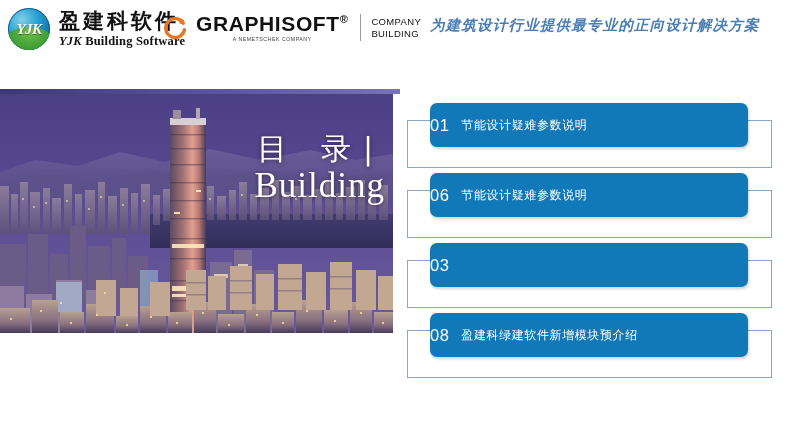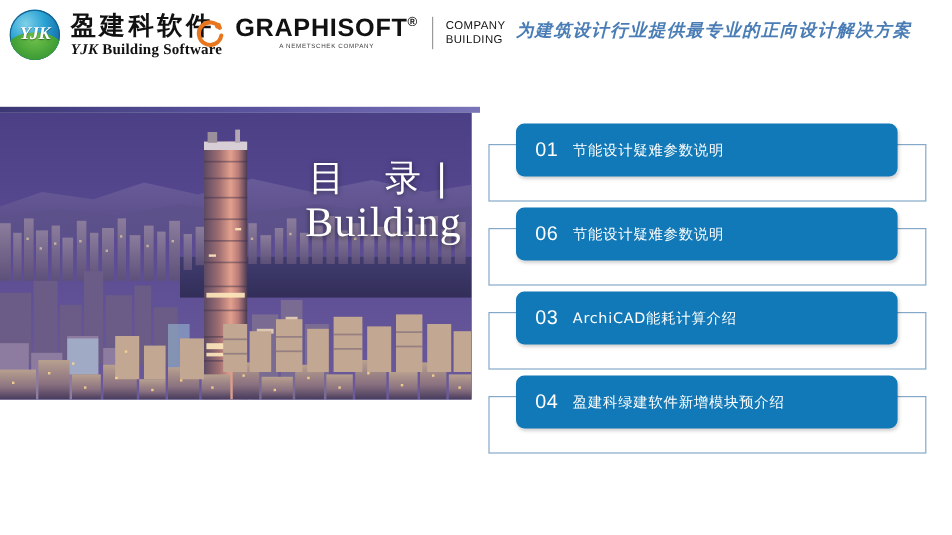--- a/index.html
+++ b/index.html
@@ -216,21 +216,20 @@
   .toc-chip {
     position: absolute;
     left: 23px; top: 0;
     width: 318px; height: 44px;
     background: #1179b7;
     border-radius: 7px;
     box-shadow: 1px 2px 3px rgba(0,0,0,.18);
     display: flex;
     align-items: center;
     box-sizing: border-box;
-    padding-left: 16px;
   }
   .toc-index {
     font-family: "Liberation Sans", sans-serif;
     font-size: 16.5px;
     color: #ffffff;
     letter-spacing: .5px;
     flex: 0 0 auto;
   }
   .toc-label {
     margin-left: 12px;
@@ -516,25 +515,24 @@
     <div class="toc-chip">
       <span class="toc-index">06</span>
       <span class="toc-label">节能设计疑难参数说明</span>
     </div>
   </div>
 
   <div class="toc-item">
     <div class="toc-outline"></div>
     <div class="toc-chip">
       <span class="toc-index">03</span>
-      <span class="toc-label">ArchiCAD能耗计算介绍</span>
     </div>
   </div>
 
   <div class="toc-item">
     <div class="toc-outline"></div>
     <div class="toc-chip">
-      <span class="toc-index">04</span>
+      <span class="toc-index">08</span>
       <span class="toc-label">盈建科绿建软件新增模块预介绍</span>
     </div>
   </div>
 
 </div>
 
 </body></html>

